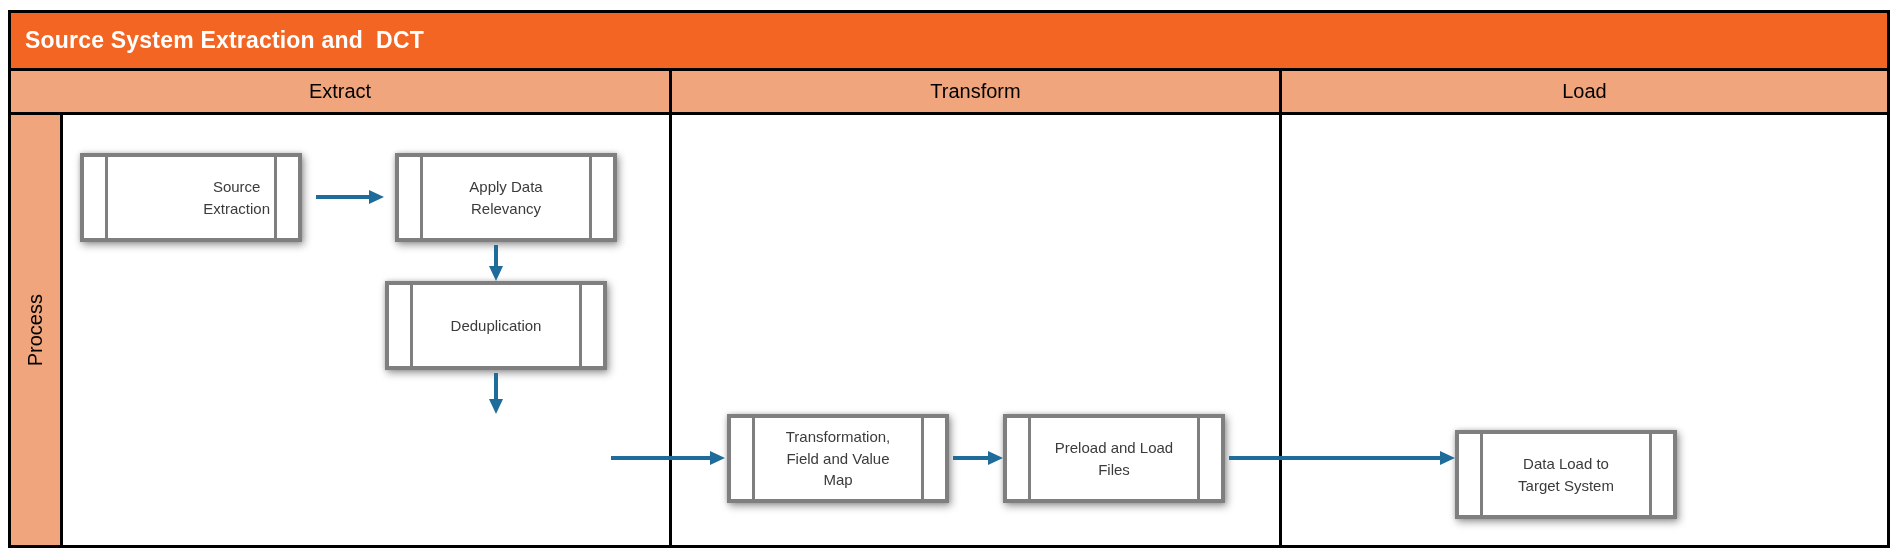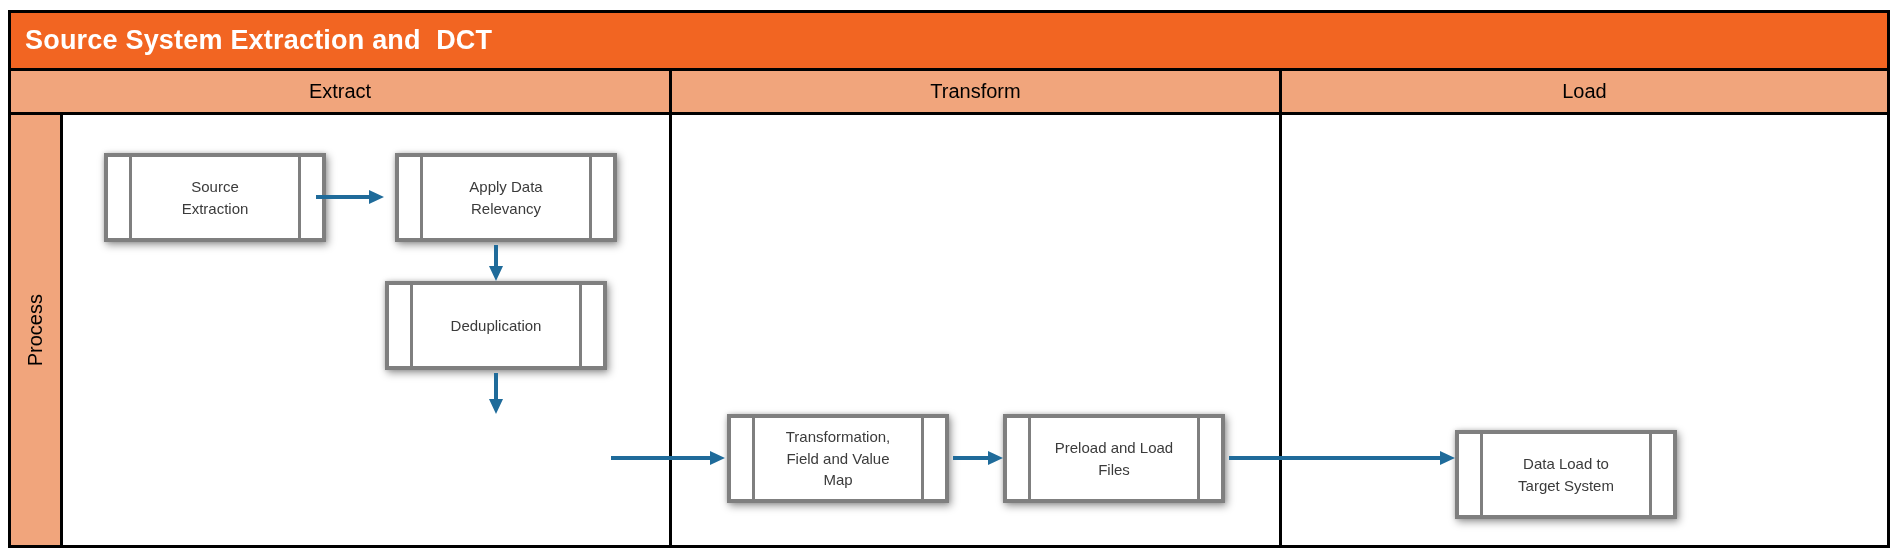--- a/index.html
+++ b/index.html
@@ -16,21 +16,21 @@
   #canvas{position:relative;width:1900px;height:556px;background:#fff;overflow:hidden;}
 
   
   .frame{position:absolute;left:8px;top:10px;width:1882px;height:538px;
          border:3px solid var(--grid-line);box-sizing:border-box;background:#fff;}
 
   
   .title-band{position:absolute;left:11px;top:13px;width:1876px;height:55px;
               background:var(--title-band);border-bottom:3px solid var(--grid-line);
               display:flex;align-items:center;box-sizing:content-box;}
-  .title-band .title{color:var(--title-text);font-size:27px;font-weight:bold;
+  .title-band .title{color:var(--title-text);font-size:23px;font-weight:bold;
                      padding-left:14px;white-space:pre;letter-spacing:.2px;}
 
   
   .lane-header{position:absolute;top:71px;height:41px;background:var(--lane-band);
                border-bottom:3px solid var(--grid-line);display:flex;align-items:center;
                justify-content:center;font-size:20px;color:#000;box-sizing:content-box;}
   .lane-header.extract{left:11px;width:658px;border-right:3px solid var(--grid-line);}
   .lane-header.transform{left:672px;width:607px;border-right:3px solid var(--grid-line);}
   .lane-header.load{left:1282px;width:605px;}
 
@@ -88,21 +88,21 @@
     <span>Load</span>
   </div>
 
   <div class="process-band">
     <span class="label">Process</span>
   </div>
 
   <div class="lane-line l1"></div>
   <div class="lane-line l2"></div>
 
-  <div class="node" style="left:104px;top:153px;">
+  <div class="node" style="left:80px;top:153px;justify-content:flex-end;">
     <span class="bar left"></span>
     <span class="bar right"></span>
     <span class="node-label">Source
 Extraction</span>
   </div>
   <div class="node" style="left:395px;top:153px;">
     <span class="bar left"></span>
     <span class="bar right"></span>
     <span class="node-label">Apply Data
 Relevancy</span>

